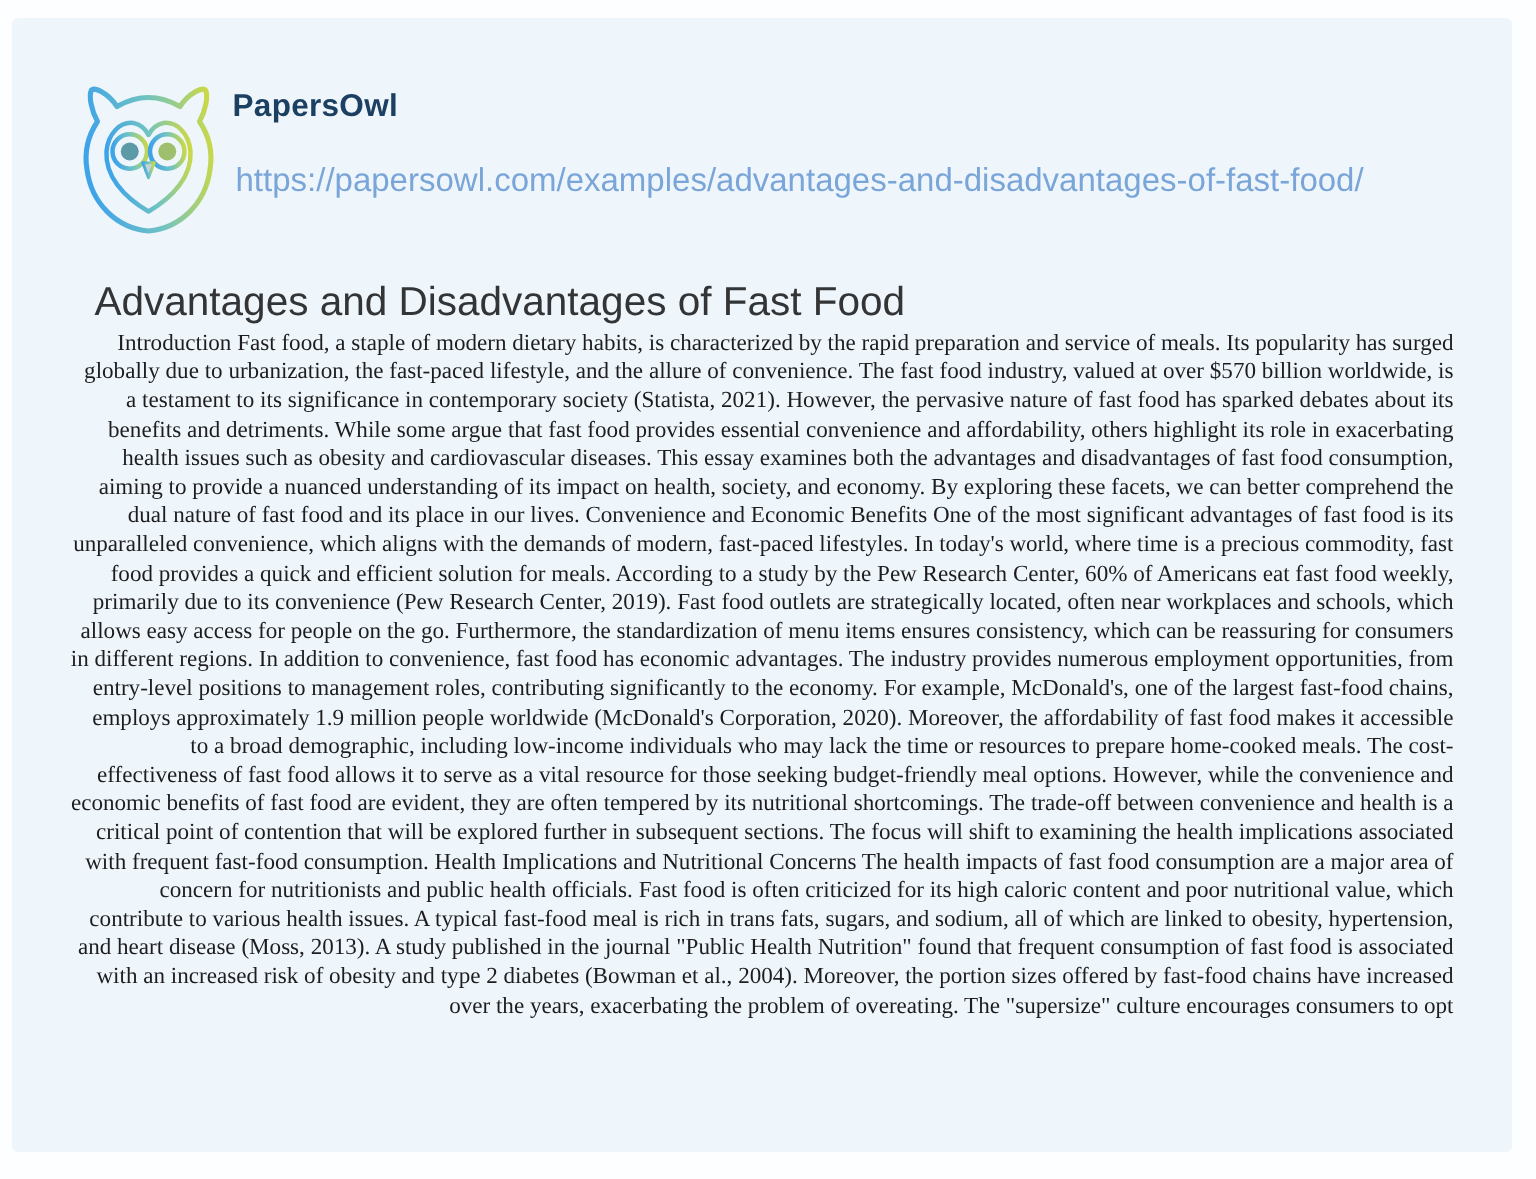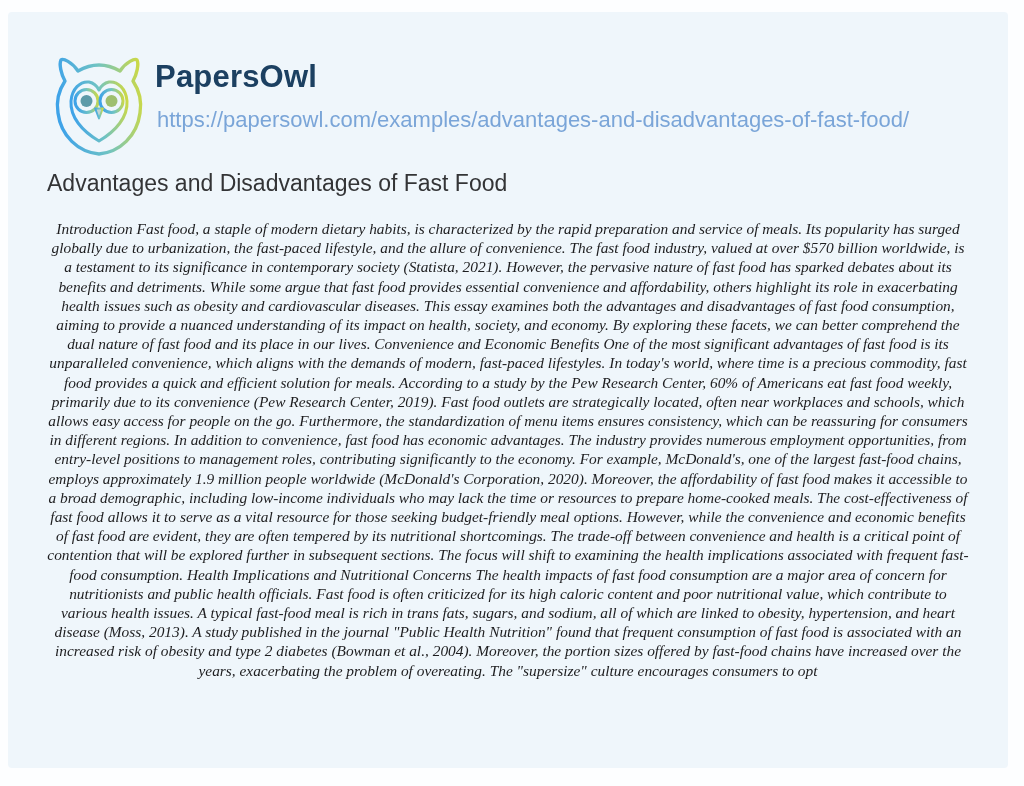--- a/index.html
+++ b/index.html
@@ -26,58 +26,57 @@
     left: 42px;
     top: 44px;
     width: 98px;
     height: 106px;
     cursor: pointer;
   }
   .brand-name {
     position: absolute;
     left: 147px;
     top: 47px;
-    font-size: 31px;
+    font-size: 21px;
     font-weight: 700;
     letter-spacing: 0.2px;
     color: var(--brand-text, #1c4061);
     font-family: "Liberation Sans", sans-serif;
   }
   .brand-url {
     position: absolute;
     left: 149px;
     top: 95px;
     font-size: 22px;
     font-weight: 400;
     color: var(--url-text, #7aa5d8);
     text-decoration: none;
     font-family: "Liberation Sans", sans-serif;
   }
   .article-title {
     position: absolute;
     left: 39px;
     top: 158px;
-    margin: 0;
-    font-size: 23px;
+    margin: 16px;
+    font-size: 27px;
     font-weight: 400;
     color: var(--heading-text, #333436);
     font-family: "Liberation Sans", sans-serif;
   }
   .article-body {
     position: absolute;
     left: 39px;
     top: 207px;
     width: 922px;
     margin: 0;
     font-family: "Liberation Serif", "DejaVu Serif", serif;
     font-size: 15.4px;
     line-height: 19.2px;
     color: var(--body-text, #1d1d1f);
-    text-align: center;
-    font-style: italic;
+    text-align: right;
   }
 </style>
 </head>
 <body>
 
 <div class="page">
   <div class="card">
 
     <div class="logo">
       <svg viewBox="0 0 98 104" width="98" height="106" aria-hidden="true">

